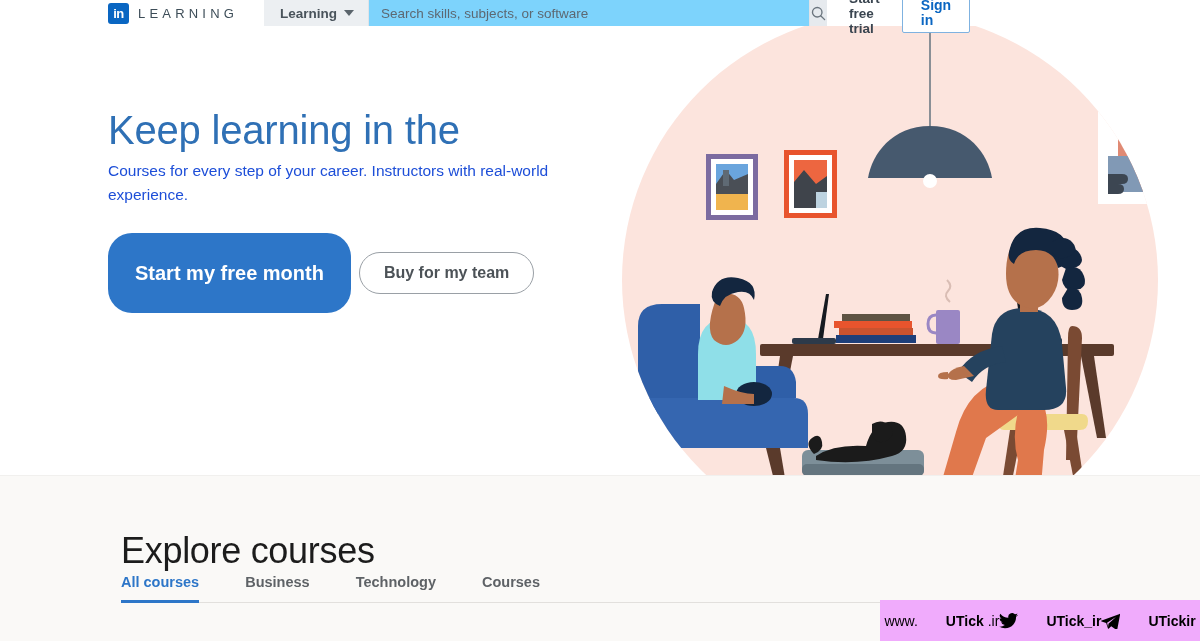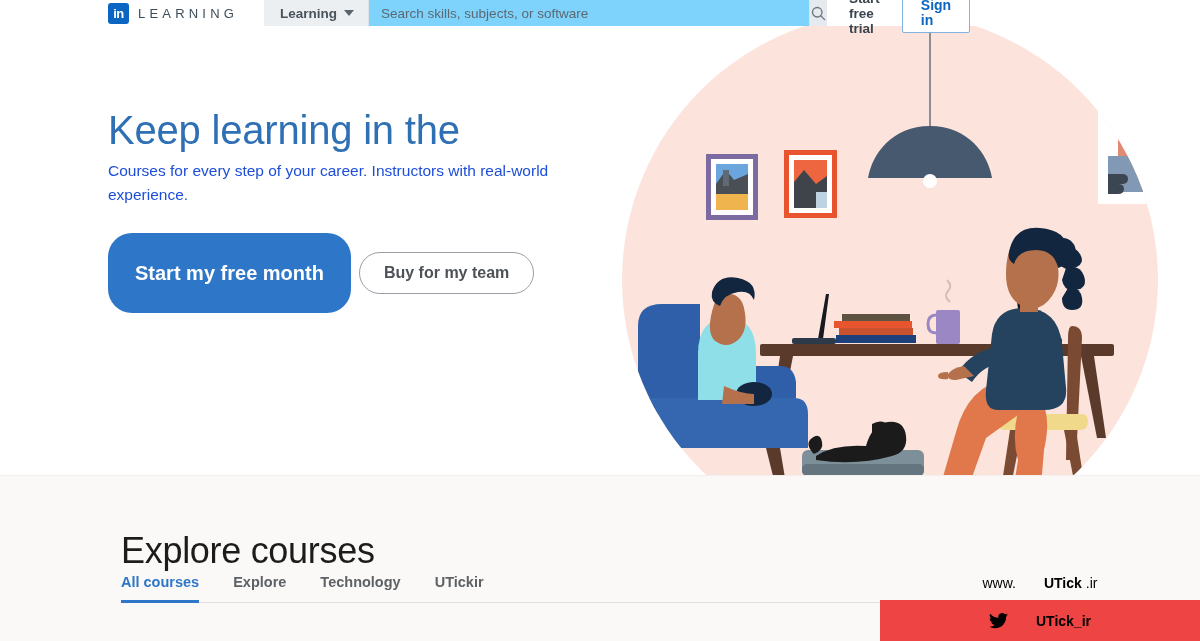--- a/index.html
+++ b/index.html
@@ -86,37 +86,37 @@
   
   .explore {
     position:absolute; top:475px; left:0; width:1200px; height:166px;
     background:#faf9f7; border-top:1px solid #f1f0ee;
   }
   .explore-title {
     position:absolute; left:121px; top:14px;
     font-size:36px; color:#1c1c1c; font-weight:400; letter-spacing:-0.3px;margin-top:40px;
   }
   .tabs {
-    position:absolute; left:121px; top:99px; display:flex; align-items:flex-end; gap:0;
+    position:absolute; left:121px; top:99px; display:flex; align-items:flex-end; gap:12px;
     border-bottom:1px solid #e2e0dd; width:1000px;
   }
   .tab {
     font-size:14.5px; font-weight:700; color:#5e6266; padding:0 22px 12px 0;
     margin-right:12px; line-height:1; position:relative;
   }
   .tab:first-child { padding-left:0; }
   .tab.active { color:#2d76c8; }
   .tab.active::after {
     content:""; position:absolute; left:0; right:22px; bottom:-1px; height:3px; background:#2d76c8;
   }
 
   
   .watermark {
-    position:absolute; right:0; bottom:0; width:320px; height:41px; background:#ef4444;
-    display:flex; align-items:center; justify-content:center; gap:22px; z-index:60;flex-direction:column;
+    position:absolute; right:0; bottom:0; width:320px; height:41px; background:#f0abfc;
+    display:flex; align-items:center; justify-content:center; z-index:60;
   }
   .wm-item { display:flex; align-items:center; gap:4px; font-size:14px; color:#000; }
   .wm-www { font-weight:400; }
   .wm-b { font-weight:700;margin-left:24px; }
 </style>
 </head>
 <body>
 
 <div id="page">
 
@@ -295,23 +295,23 @@
           </g>
         </g>
       </svg>
     </div>
   </div>
 
   <div class="explore">
     <div class="explore-title">Explore courses</div>
     <div class="tabs">
       <div class="tab active">All courses</div>
-      <div class="tab">Explore</div>
+      <div class="tab">Business</div>
       <div class="tab">Technology</div>
-      <div class="tab">UTickir</div>
+      <div class="tab">Courses</div>
     </div>
   </div>
 
   <div class="watermark">
     <div class="wm-item">
       <span class="wm-www">www.</span>
         <span class="wm-b">UTick</span>
         <span class="wm-www">.ir</span>
     </div>
     <div class="wm-item">

